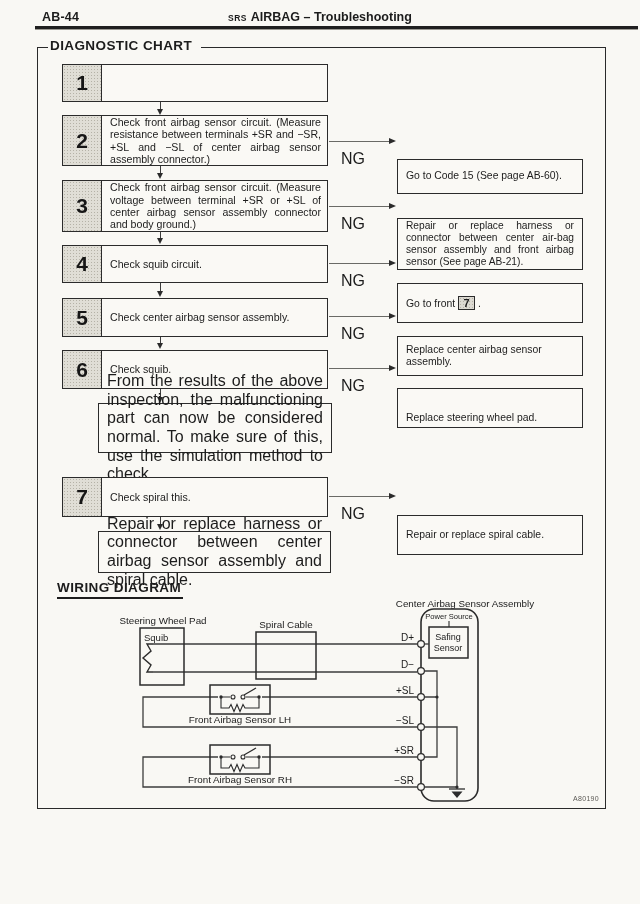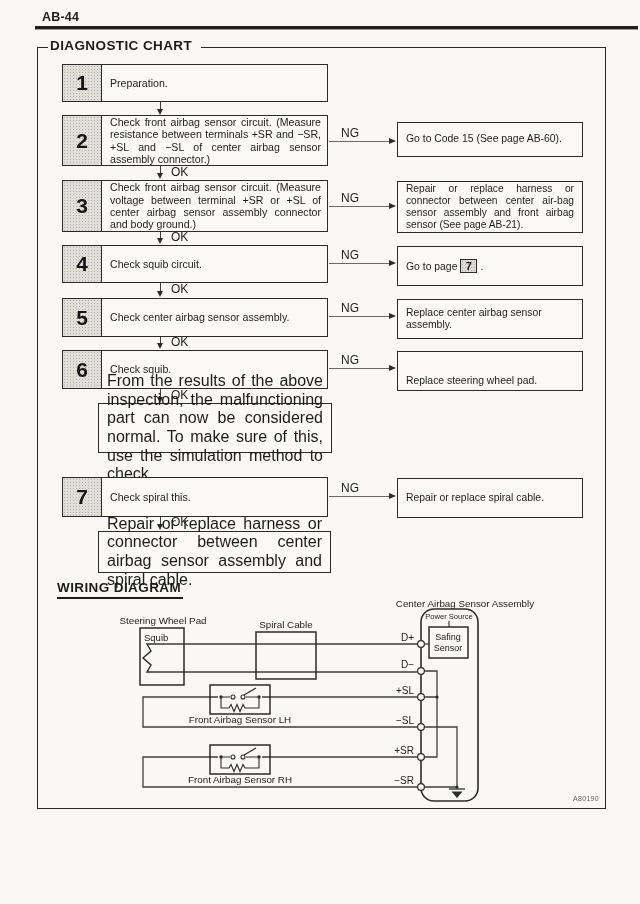--- a/index.html
+++ b/index.html
@@ -33,59 +33,61 @@
     background-image:radial-gradient(#b5b2a7 0.6px, rgba(0,0,0,0) 0.7px);
     background-size:3px 3px;
     display:flex;align-items:center;justify-content:center;
     font-size:21px;font-weight:bold;color:#161616;
   }
   .steptext{flex:1;padding:3px 6px 3px 8px;font-size:10.6px;line-height:1.16;display:flex;flex-direction:column;justify-content:center;text-align:justify;}
   .steptext.single{text-align:left;}
   .rightbox{
     position:absolute;left:397px;width:186px;border:1.5px solid #2b2b2b;background:#faf9f5;
     font-size:10.4px;line-height:1.18;box-sizing:border-box;
-    display:flex;align-items:center;padding:3px 8px;
+    display:flex;align-items:center;padding:3px 8px;margin-top:37px;
   }
   .rightbox.justify{text-align:justify;}
   .plainbox{
     position:absolute;left:98px;border:1.5px solid #2b2b2b;background:#faf9f5;
     font-size:16px;line-height:1.17;box-sizing:border-box;
     display:flex;align-items:center;padding:3px 8px;text-align:justify;
   }
   .step-ref{
     display:inline-block;min-width:13px;text-align:center;
     border:1.2px solid #2b2b2b;background:#dcdad2;
     background-image:radial-gradient(#b5b2a7 0.6px, rgba(0,0,0,0) 0.7px);background-size:3px 3px;
     font-weight:bold;font-size:11px;padding:0 1px;margin:0 3px;
   }
   
   .vl{position:absolute;width:1.3px;background:#3c3c3c;}
   .hl{position:absolute;height:1.1px;background:#6a6a66;}
   .arr-d{position:absolute;width:0;height:0;border-left:3.6px solid transparent;border-right:3.6px solid transparent;border-top:6px solid #2b2b2b;}
   .arr-r{position:absolute;width:0;height:0;border-top:3.6px solid transparent;border-bottom:3.6px solid transparent;border-left:7px solid #2b2b2b;}
-  .lbl{position:absolute;font-size:12px;color:#1c1c1c;}
+  .lbl{position:absolute;font-size:16px;color:#1c1c1c;margin-top:24px;}
   
   .wsvg{position:absolute;left:0;top:0;}
   .wsvg text{font-family:"Liberation Sans",sans-serif;fill:#1c1c1c;}
   .fig-code{position:absolute;right:41px;top:795px;font-size:7px;color:#5d5b56;letter-spacing:.3px;}
 </style>
 </head>
 <body>
 
 <div id="page">
 
   <div class="hdr-page">AB-44</div>
+  <div class="hdr-title">
+    <span class="small">SRS</span><span>AIRBAG – Troubleshooting</span>
+  </div>
   <div class="hdr-rule"></div>
 
   <div class="frame"></div>
   <div class="chart-title">DIAGNOSTIC CHART</div>
 
   <div class="stepbox" style="top:64px;height:38px;">
     <div class="stepnum">1</div>
-    <div class="steptext single">Preparation.</div>
   </div>
   <div class="vl" style="left:160px;top:102px;height:8px;"></div>
   <div class="arr-d" style="left:156.5px;top:109px;"></div>
 
   <div class="stepbox" style="top:115px;height:51px;">
     <div class="stepnum">2</div>
     <div class="steptext">Check front airbag sensor circuit. (Measure resistance between terminals +SR and −SR, +SL and −SL of center airbag sensor assembly connector.)</div>
   </div>
   <div class="lbl" style="left:341px;top:126px;">NG</div>
   <div class="hl" style="left:329px;top:141px;width:61px;"></div>
@@ -112,21 +114,21 @@
   <div class="lbl" style="left:171px;top:230px;">OK</div>
 
   <div class="stepbox" style="top:245px;height:38px;">
     <div class="stepnum">4</div>
     <div class="steptext single">Check squib circuit.</div>
   </div>
   <div class="lbl" style="left:341px;top:248px;">NG</div>
   <div class="hl" style="left:329px;top:263px;width:61px;"></div>
   <div class="arr-r" style="left:389px;top:259.5px;"></div>
   <div class="rightbox" style="top:246px;height:40px;">
-    <span><span>Go to page</span><span class="step-ref">7</span><span>.</span></span>
+    <span><span>Go to front</span><span class="step-ref">7</span><span>.</span></span>
   </div>
   <div class="vl" style="left:160px;top:283px;height:9px;"></div>
   <div class="arr-d" style="left:156.5px;top:291px;"></div>
   <div class="lbl" style="left:171px;top:282px;">OK</div>
 
   <div class="stepbox" style="top:298px;height:39px;">
     <div class="stepnum">5</div>
     <div class="steptext single">Check center airbag sensor assembly.</div>
   </div>
   <div class="lbl" style="left:341px;top:301px;">NG</div>

